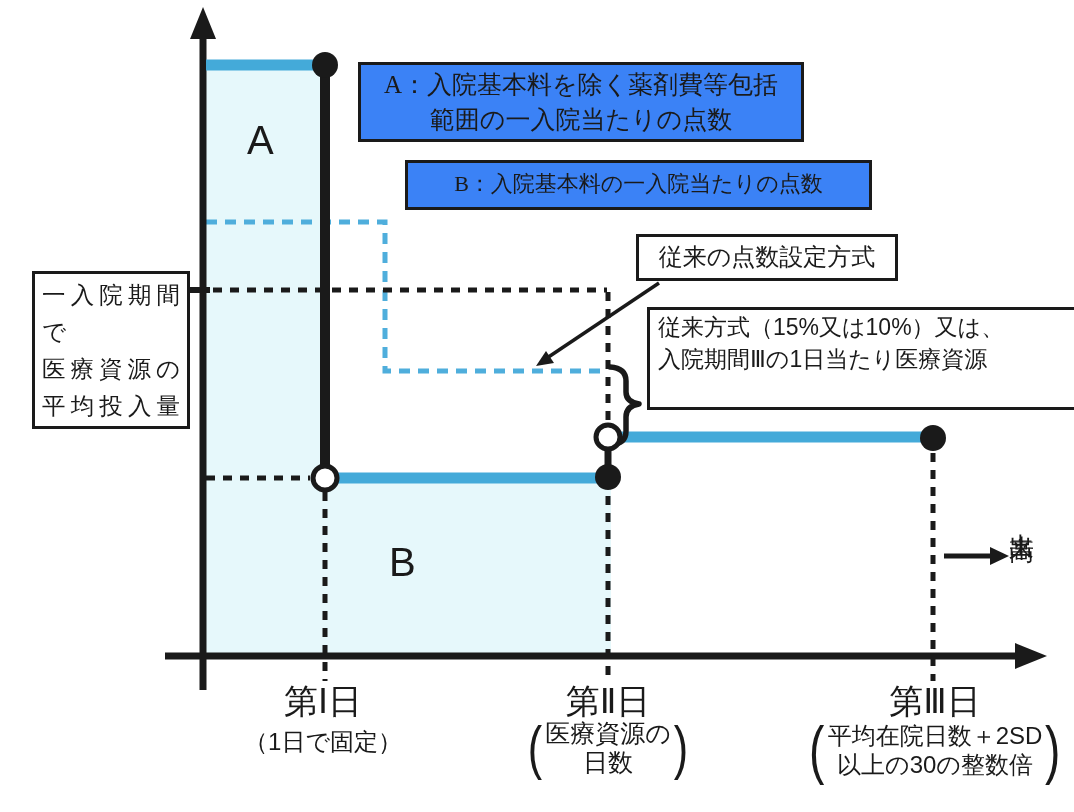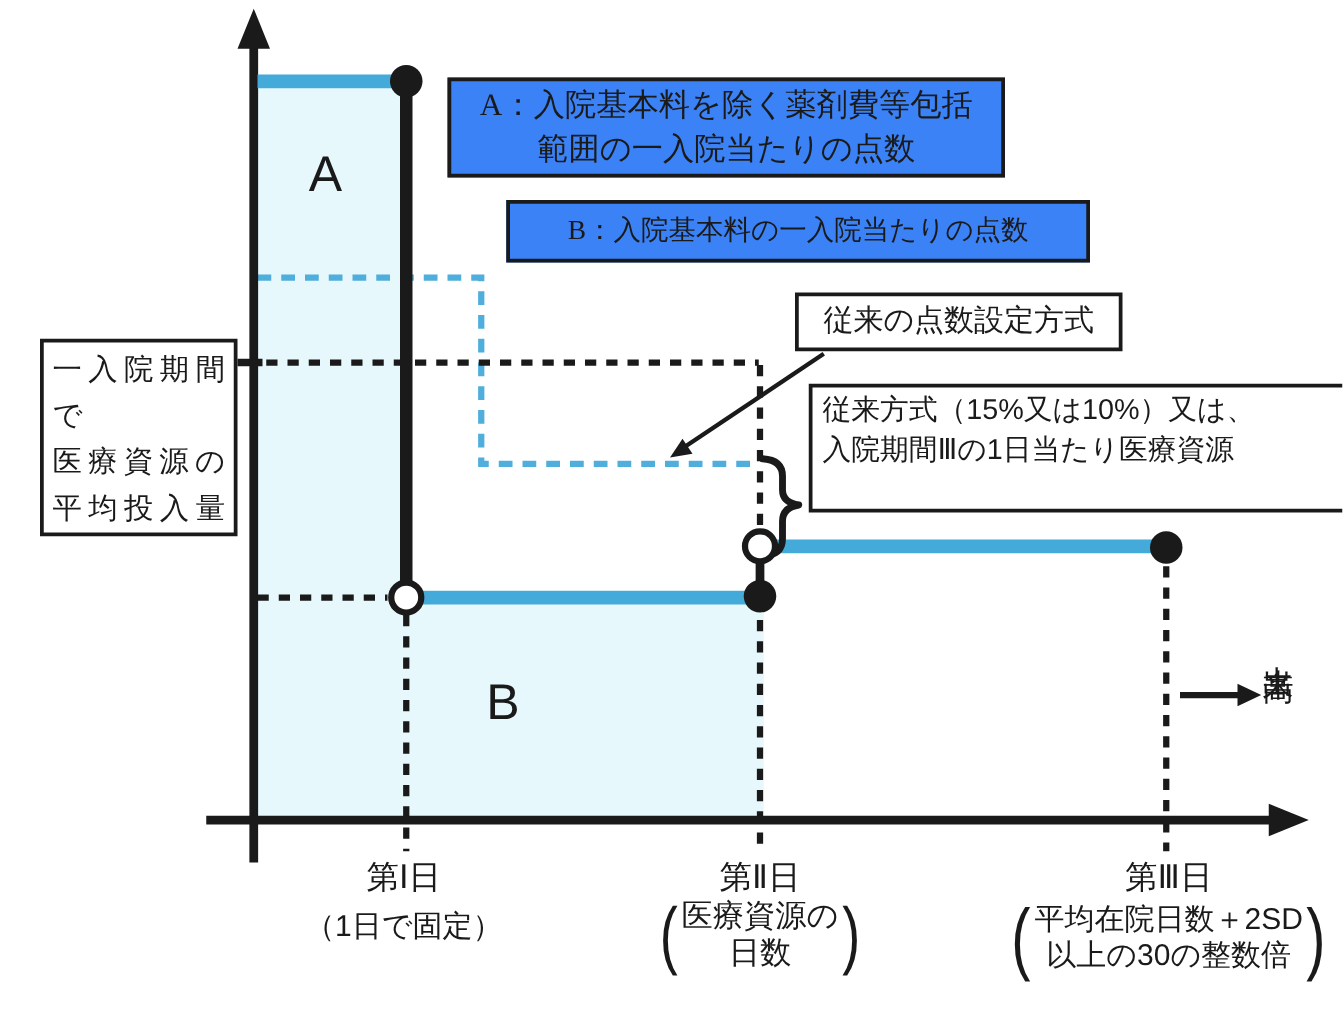--- a/index.html
+++ b/index.html
@@ -18,21 +18,21 @@
   .box-lower{ left:647px; top:307px; width:462px; height:103px; font-size:23px; line-height:31.5px; padding:2px 8px; white-space:nowrap; }
   .box-left { left:32px;  top:259px; width:158px; height:158px; font-size:23.5px; line-height:37px; padding:3px 7px 0 7px;margin-top:12px; }
   .jfy { text-align-last: justify; text-align: justify; }
   .region-label { position:absolute; font-size:40px; color:#1a1a1a; }
   .rl-a { left:247px; top:118px; }
   .rl-b { left:389px; top:540px; }
   .xgroup { position:absolute; text-align:center; }
   .xg1 { left:242px; top:686px; width:162px; }
   .xg2 { left:518px; top:686px; width:180px; }
   .xg3 { left:790px; top:686px; width:290px; }
-  .xtitle { font-size:26px; line-height:30px; }
+  .xtitle { font-size:34px; line-height:30px; }
   .xnote1 { font-size:24px; line-height:32px;margin-top:10px; }
   .paren-row { display:flex; align-items:center; justify-content:center; margin-top:2px; }
   .paren { font-size:60px; line-height:60px; transform:scaleX(0.72); font-weight:400; }
   .paren3 { font-size:64px; line-height:64px; }
   .pr-lines { font-size:25px; line-height:29px; }
   .pr-lines3 { font-size:24px; line-height:29px; }
   .vert-label { position:absolute; left:1006px; top:513px; writing-mode:vertical-rl; font-size:25px; letter-spacing:2px; }
 </style>
 </head>
 <body>

